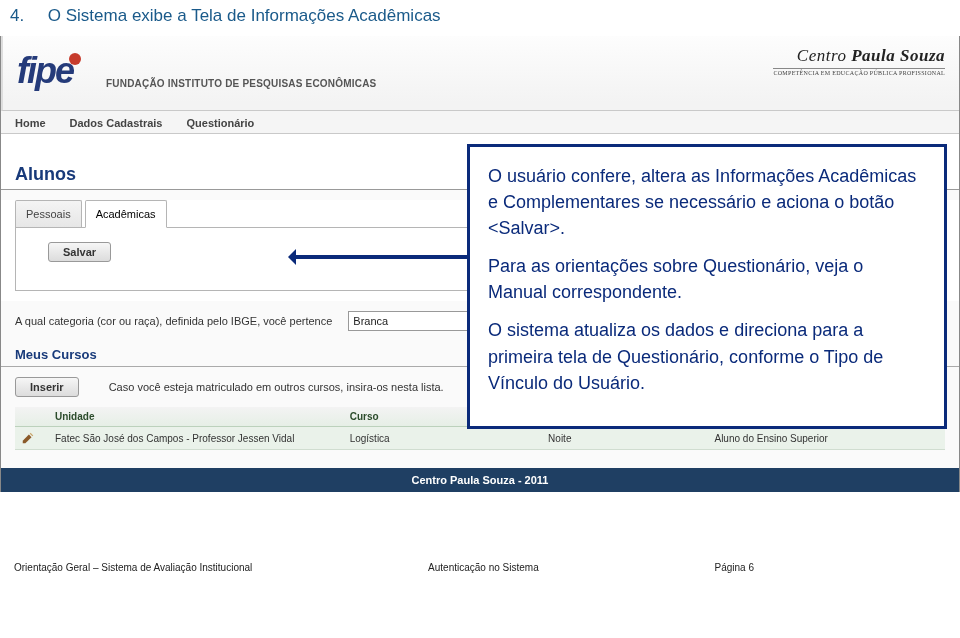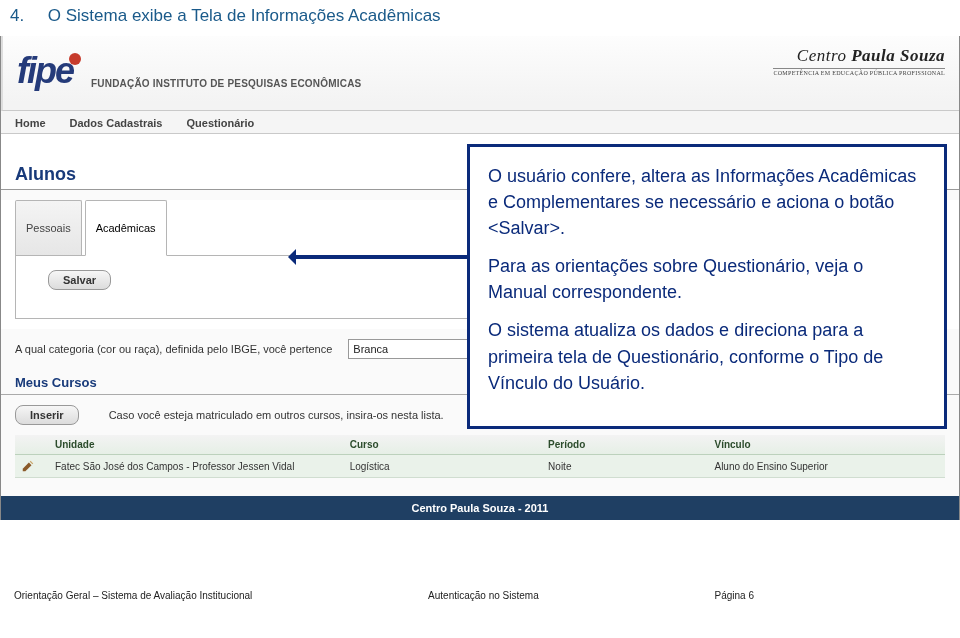--- a/index.html
+++ b/index.html
@@ -31,21 +31,21 @@
     justify-content: space-between;
     padding: 10px 14px 0 14px;
     background: linear-gradient(#fdfdfd 0, #f3f3f3 90%);
     border-bottom: 1px solid #c9c9c9;
     border-left: 2px solid #ddd;
     height: 75px;
   }
   .logo-left {
     display: flex;
     align-items: center;
-    gap: 2px;
+    gap: 17px;
     margin-top: 4px;
   }
   .fipe-logo {
     font-style: italic;
     font-weight: 700;
     font-size: 36px;
     color: #253b7a;
     letter-spacing: -2px;
   }
   .fipe-dot {
@@ -124,21 +124,21 @@
   .tabs {
     display: flex;
     gap: 3px;
     margin-top: 10px;
     font-size: 11px;
   }
   .tab {
     background: linear-gradient(#f4f4f4,#e6e6e6);
     border: 1px solid #b5b5b5;
     border-bottom: none;
-    padding: 21px 10px;
+    padding: 7px 10px;
     color: #444;
     cursor: pointer;
     border-radius: 2px 2px 0 0;
   }
   .tab.active {
     background: #fff;
     color: #000;
     font-weight: 400;
     border-bottom: 1px solid #fff;
     position: relative; z-index: 2;
@@ -147,21 +147,21 @@
     border: 1px solid #b5b5b5;
     background: #fff;
     padding: 14px 14px 28px 14px;
     position: relative;
     margin-top: -1px;
   }
   .btn {
     display: inline-block;
     background: linear-gradient(#f6f6f6,#dcdcdc);
     border: 1px solid #999;
-    border-radius: 8px;
+    border-radius: 3px;
     padding: 3px 14px;
     font-size: 11px;
     font-weight: 700;
     color: #333;
     cursor: pointer;
     margin-left: 18px;
   }
   .question-row {
     display: flex;
     align-items: center;

